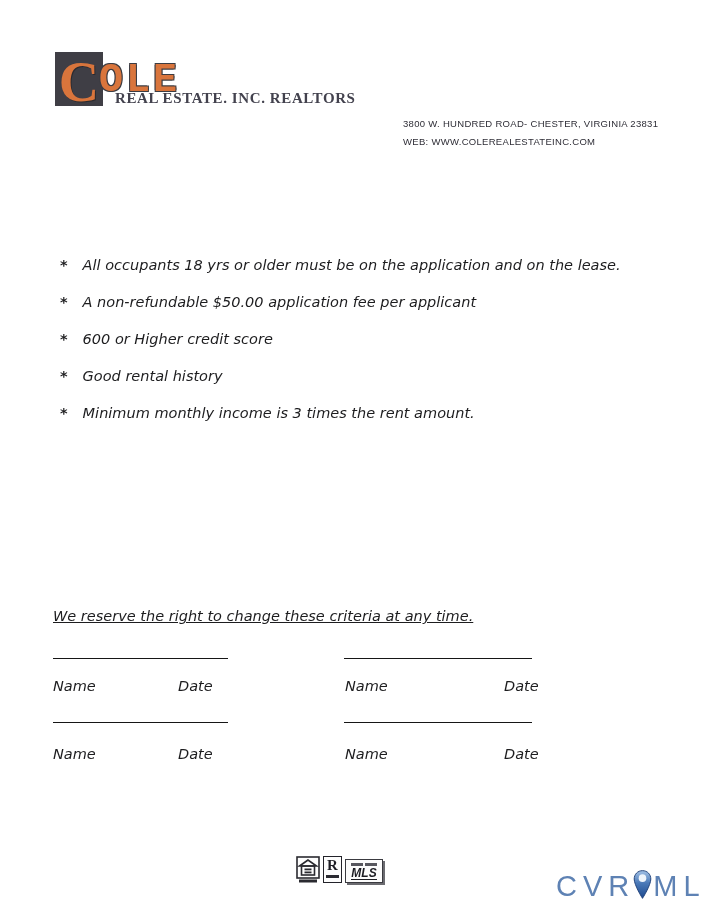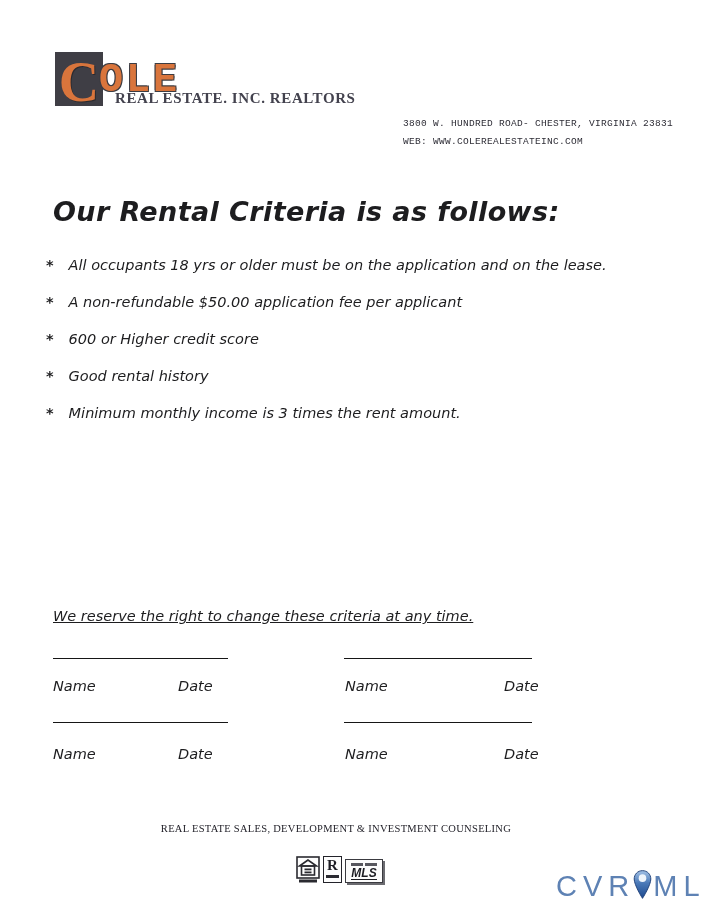--- a/index.html
+++ b/index.html
@@ -43,41 +43,41 @@
     font-weight:bold;
     font-size:15px; letter-spacing:0.6px;
     color:#43424e;
     white-space:nowrap;
     text-align:right;
   }
 
   
   .contact {
     position:absolute; left:403px; top:115px;
-    font-family:Liberation Mono, monospace;
+    font-family:Liberation Sans, sans-serif;
     font-size:9.5px; line-height:18px;
     letter-spacing:0.3px;
     color:#2e2d36;
     white-space:nowrap;
   }
 
   
   .hand {
     font-family:"DejaVu Sans", sans-serif;
     font-style:italic;
     color:#1d1d1f;
   }
   .title {
     position:absolute; left:53px; top:196px;
     font-size:27px; font-weight:600;
     letter-spacing:0.4px;
     white-space:nowrap;
   }
   .criteria {
-    position:absolute; left:46px; top:252px;
+    position:absolute; left:60px; top:252px;
     width:618px;
     font-size:14.5px;
     line-height:26px;
   }
   .criteria p { margin:0 0 11px 0; }
   .ast { display:inline-block; margin-right:15px; font-style:normal; font-weight:bold; }
   .closing {
     position:absolute; left:53px; top:608px;
     font-size:14.5px;
     white-space:nowrap;
@@ -160,21 +160,20 @@
     <span class="logo-c">C</span>
   </div>
   <span class="logo-ole">OLE</span>
   <div class="tagline">REAL ESTATE. INC. REALTORS</div>
 
   <div class="contact">
     <div>3800 W. HUNDRED ROAD- CHESTER, VIRGINIA 23831</div>
     <div>WEB: WWW.COLEREALESTATEINC.COM</div>
   </div>
 
-  <h1 class="title hand">Our Rental Criteria is as follows:</h1>
 
   <div class="criteria hand">
     <p><span class="ast">*</span><span>All occupants 18 yrs or older must be on the application and on the lease.</span></p>
     <p><span class="ast">*</span><span>A non-refundable $50.00 application fee per applicant</span></p>
     <p><span class="ast">*</span><span>600 or Higher credit score</span></p>
     <p><span class="ast">*</span><span>Good rental history</span></p>
     <p><span class="ast">*</span><span>Minimum monthly income is 3 times the rent amount.</span></p>
   </div>
 
   <p class="closing hand">We reserve the right to change these criteria at any time.</p>
@@ -187,21 +186,20 @@
   <span class="sig-label hand" style="left:53px;  top:678px;">Name</span>
   <span class="sig-label hand" style="left:178px; top:678px;">Date</span>
   <span class="sig-label hand" style="left:345px; top:678px;">Name</span>
   <span class="sig-label hand" style="left:504px; top:678px;">Date</span>
 
   <span class="sig-label hand" style="left:53px;  top:746px;">Name</span>
   <span class="sig-label hand" style="left:178px; top:746px;">Date</span>
   <span class="sig-label hand" style="left:345px; top:746px;">Name</span>
   <span class="sig-label hand" style="left:504px; top:746px;">Date</span>
 
-  <div class="footer-line">REAL ESTATE SALES, DEVELOPMENT &amp; INVESTMENT COUNSELING</div>
 
   <div class="logos">
     <svg class="eho" viewBox="0 0 24 27">
       <rect x="1" y="1" width="22" height="21" fill="#fdfdfd" stroke="#2a2a30" stroke-width="1.6"></rect>
       <polygon points="12,4 3.5,10 20.5,10" fill="none" stroke="#2a2a30" stroke-width="1.6"></polygon>
       <rect x="5.5" y="10" width="13" height="9" fill="none" stroke="#2a2a30" stroke-width="1.6"></rect>
       <rect x="8.5" y="12.5" width="7" height="1.8" fill="#2a2a30"></rect>
       <rect x="8.5" y="15.5" width="7" height="1.8" fill="#2a2a30"></rect>
       <rect x="3" y="23.5" width="18" height="3" fill="#2a2a30"></rect>
     </svg>

